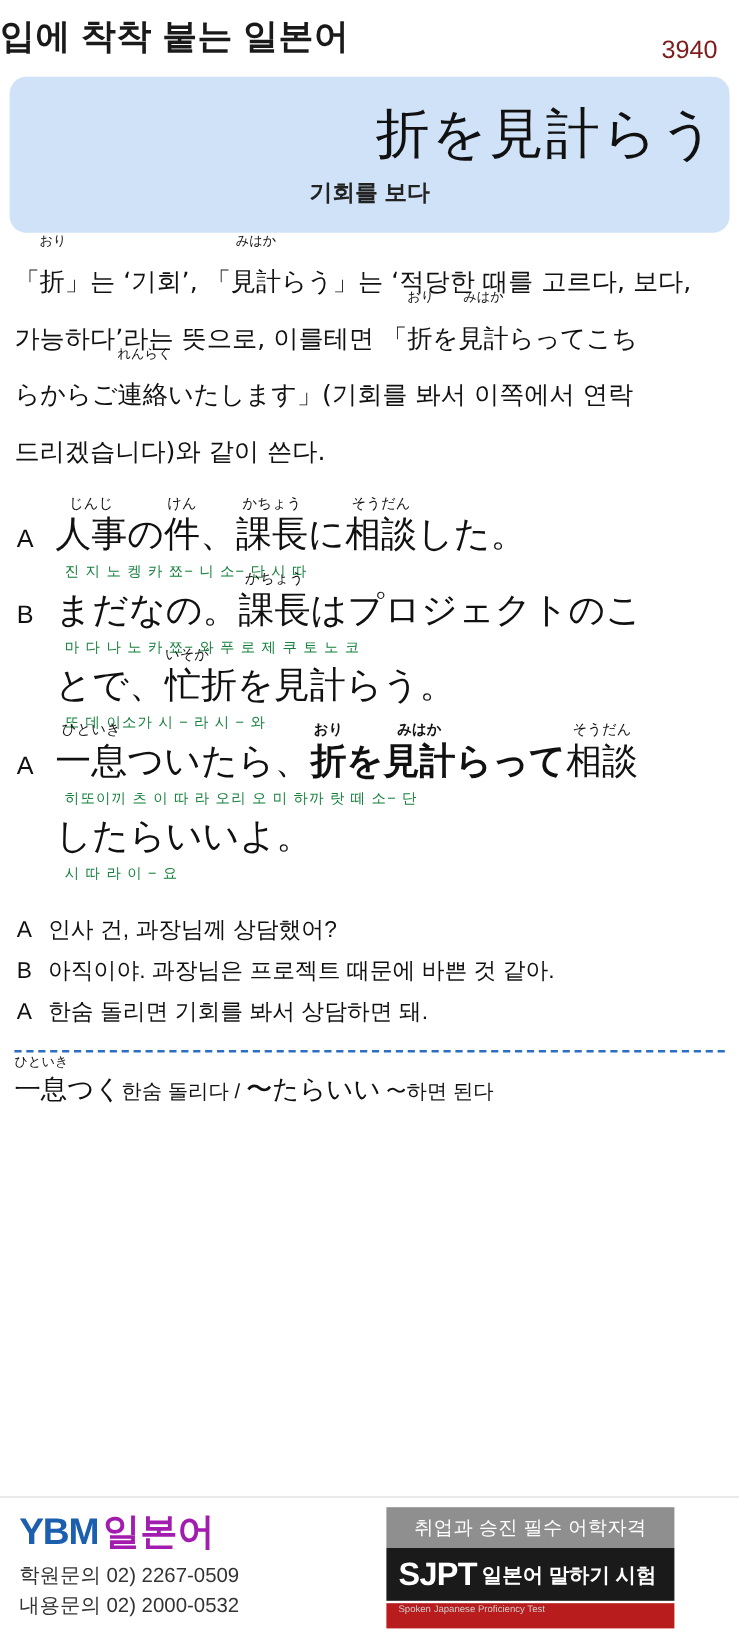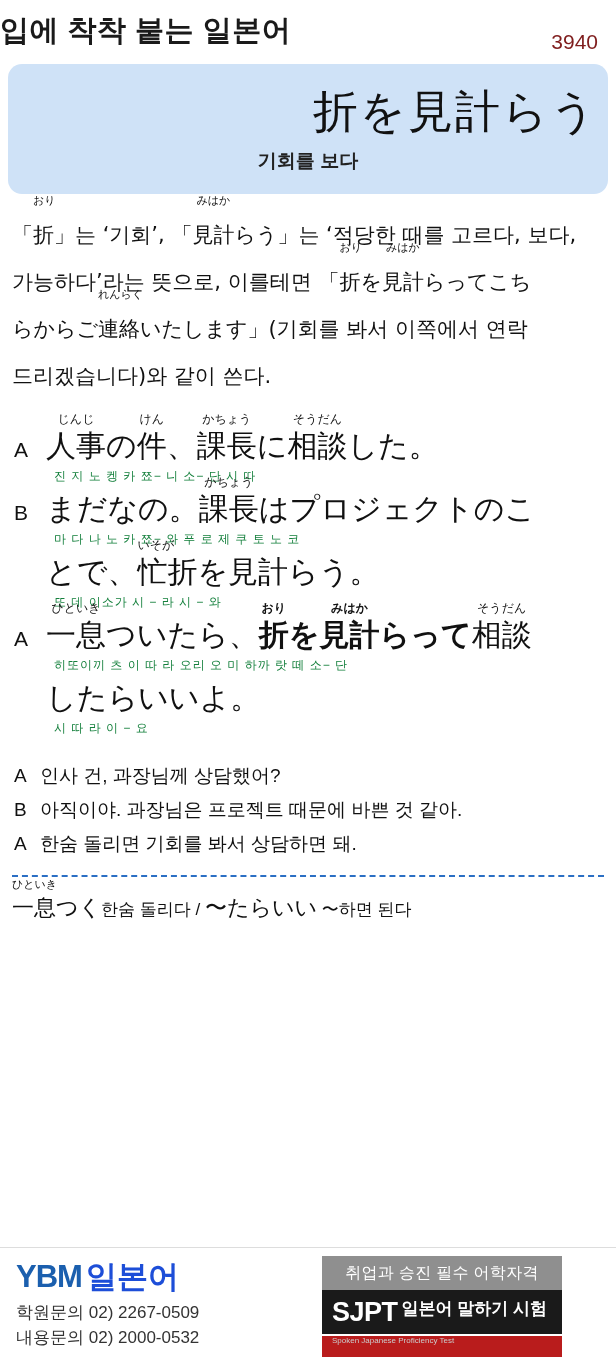--- a/index.html
+++ b/index.html
@@ -168,21 +168,21 @@
     position: absolute;
     left: 16px;
     top: 12px;
   }
   .brand {
     font-size: 31px;
     font-weight: bold;
     line-height: 34px;
   }
   .brand .ybm { color: #1b5fae; letter-spacing: -1px; }
-  .brand .jpn { color: #1d4ed8; margin-left: 4px; }
+  .brand .jpn { color: #a21caf; margin-left: 4px; }
   .contact {
     margin-top: 6px;
     font-size: 17px;
     color: #333333;
     line-height: 25px;
   }
   .footer-right {
     position: absolute;
     right: 14px;
     top: 8px;
@@ -194,21 +194,21 @@
     font-size: 16px;
     text-align: center;
     padding: 7px 0 6px 0;
     letter-spacing: 0.3px;
   }
   .sjpt-bottom {
     background: #1a1a1a;
     color: #ffffff;
     padding: 7px 10px 6px 10px;
     display: flex;
-    align-items: flex-start;
+    align-items: center;
   }
   .sjpt-logo {
     font-size: 27px;
     font-weight: bold;
     letter-spacing: -0.5px;
   }
   .sjpt-kr {
     font-size: 17px;
     margin-left: 4px;
     font-weight: bold;

